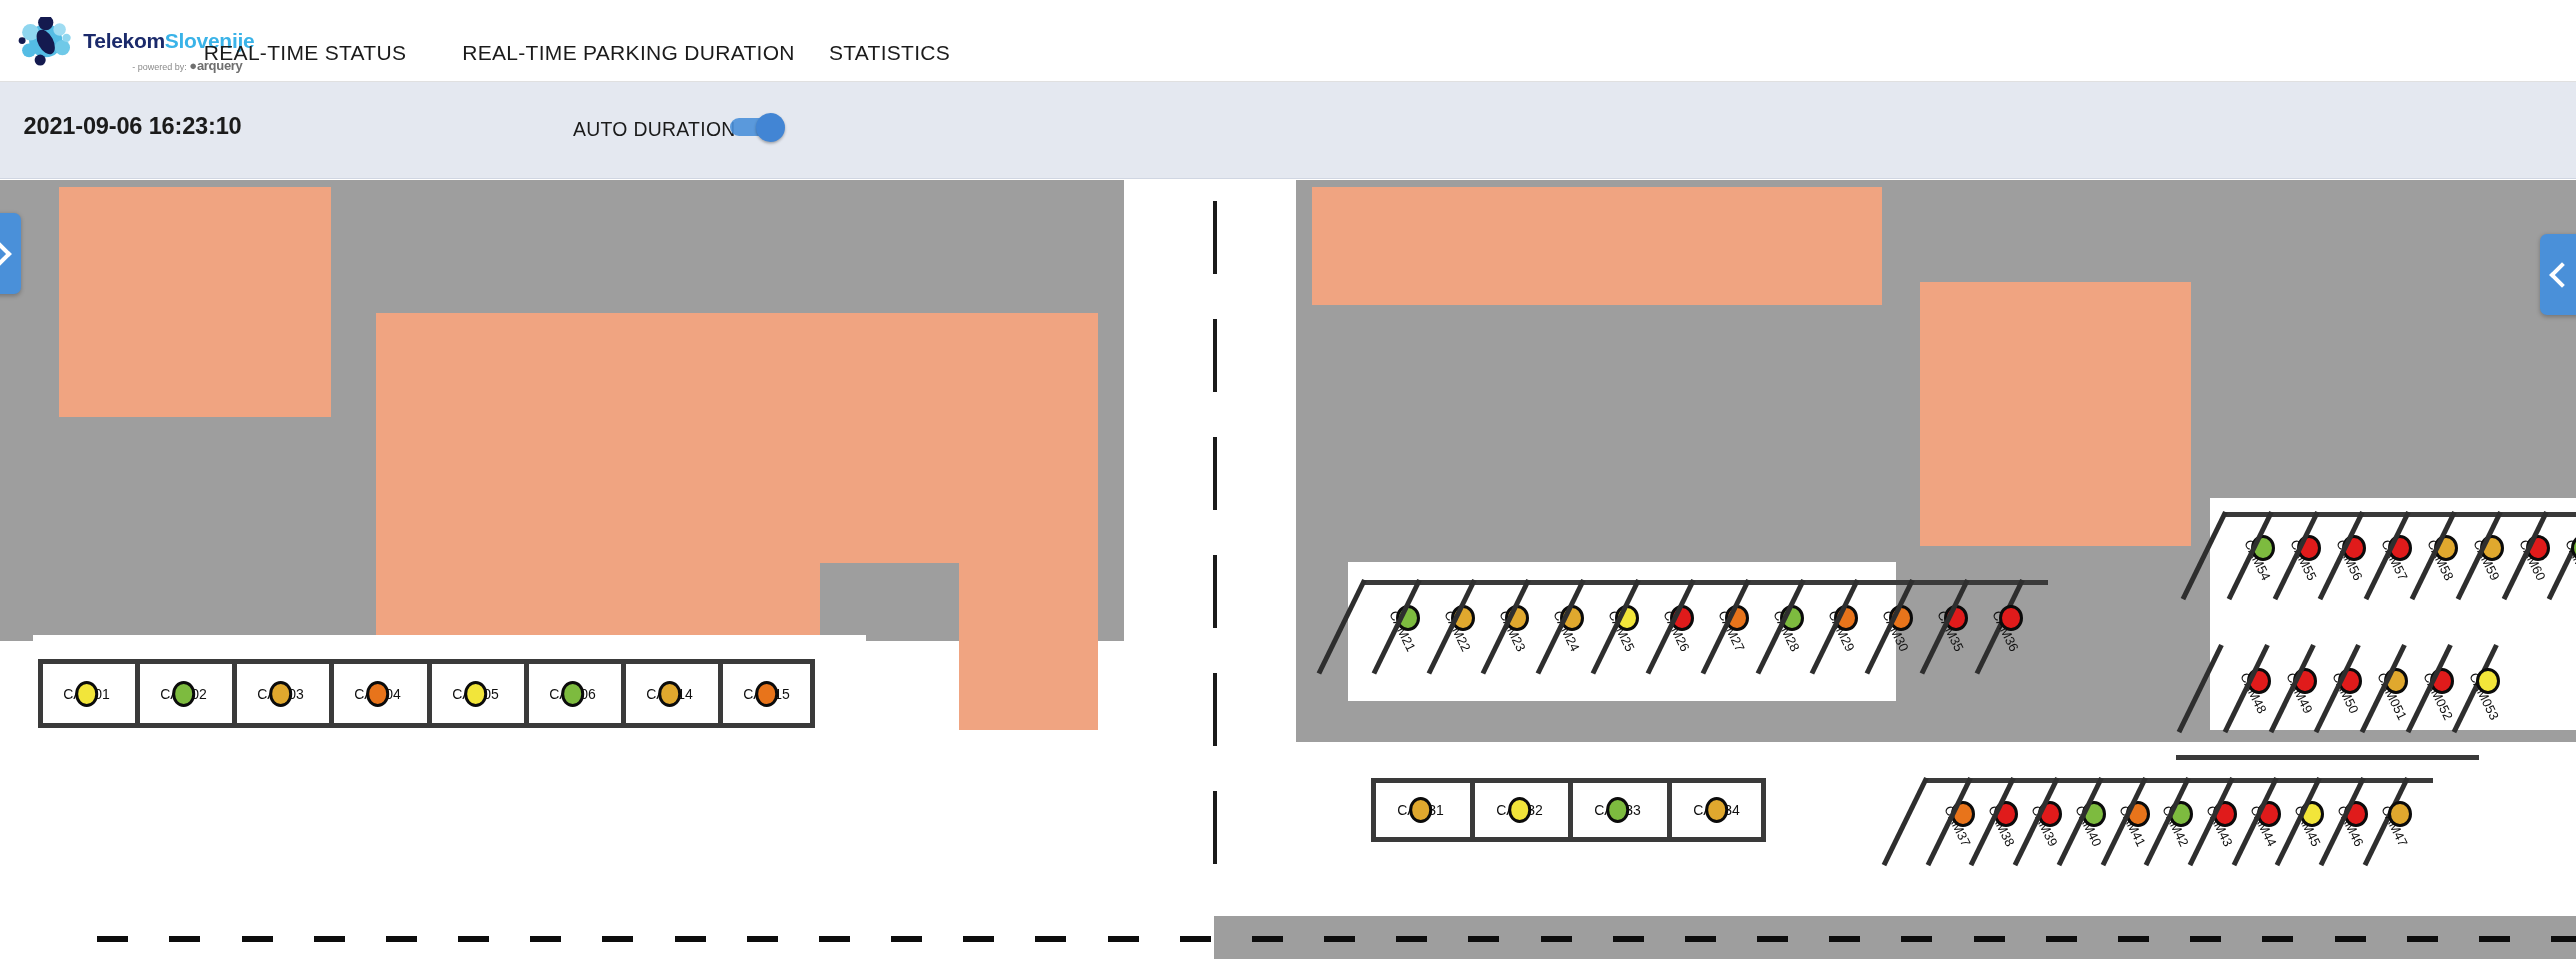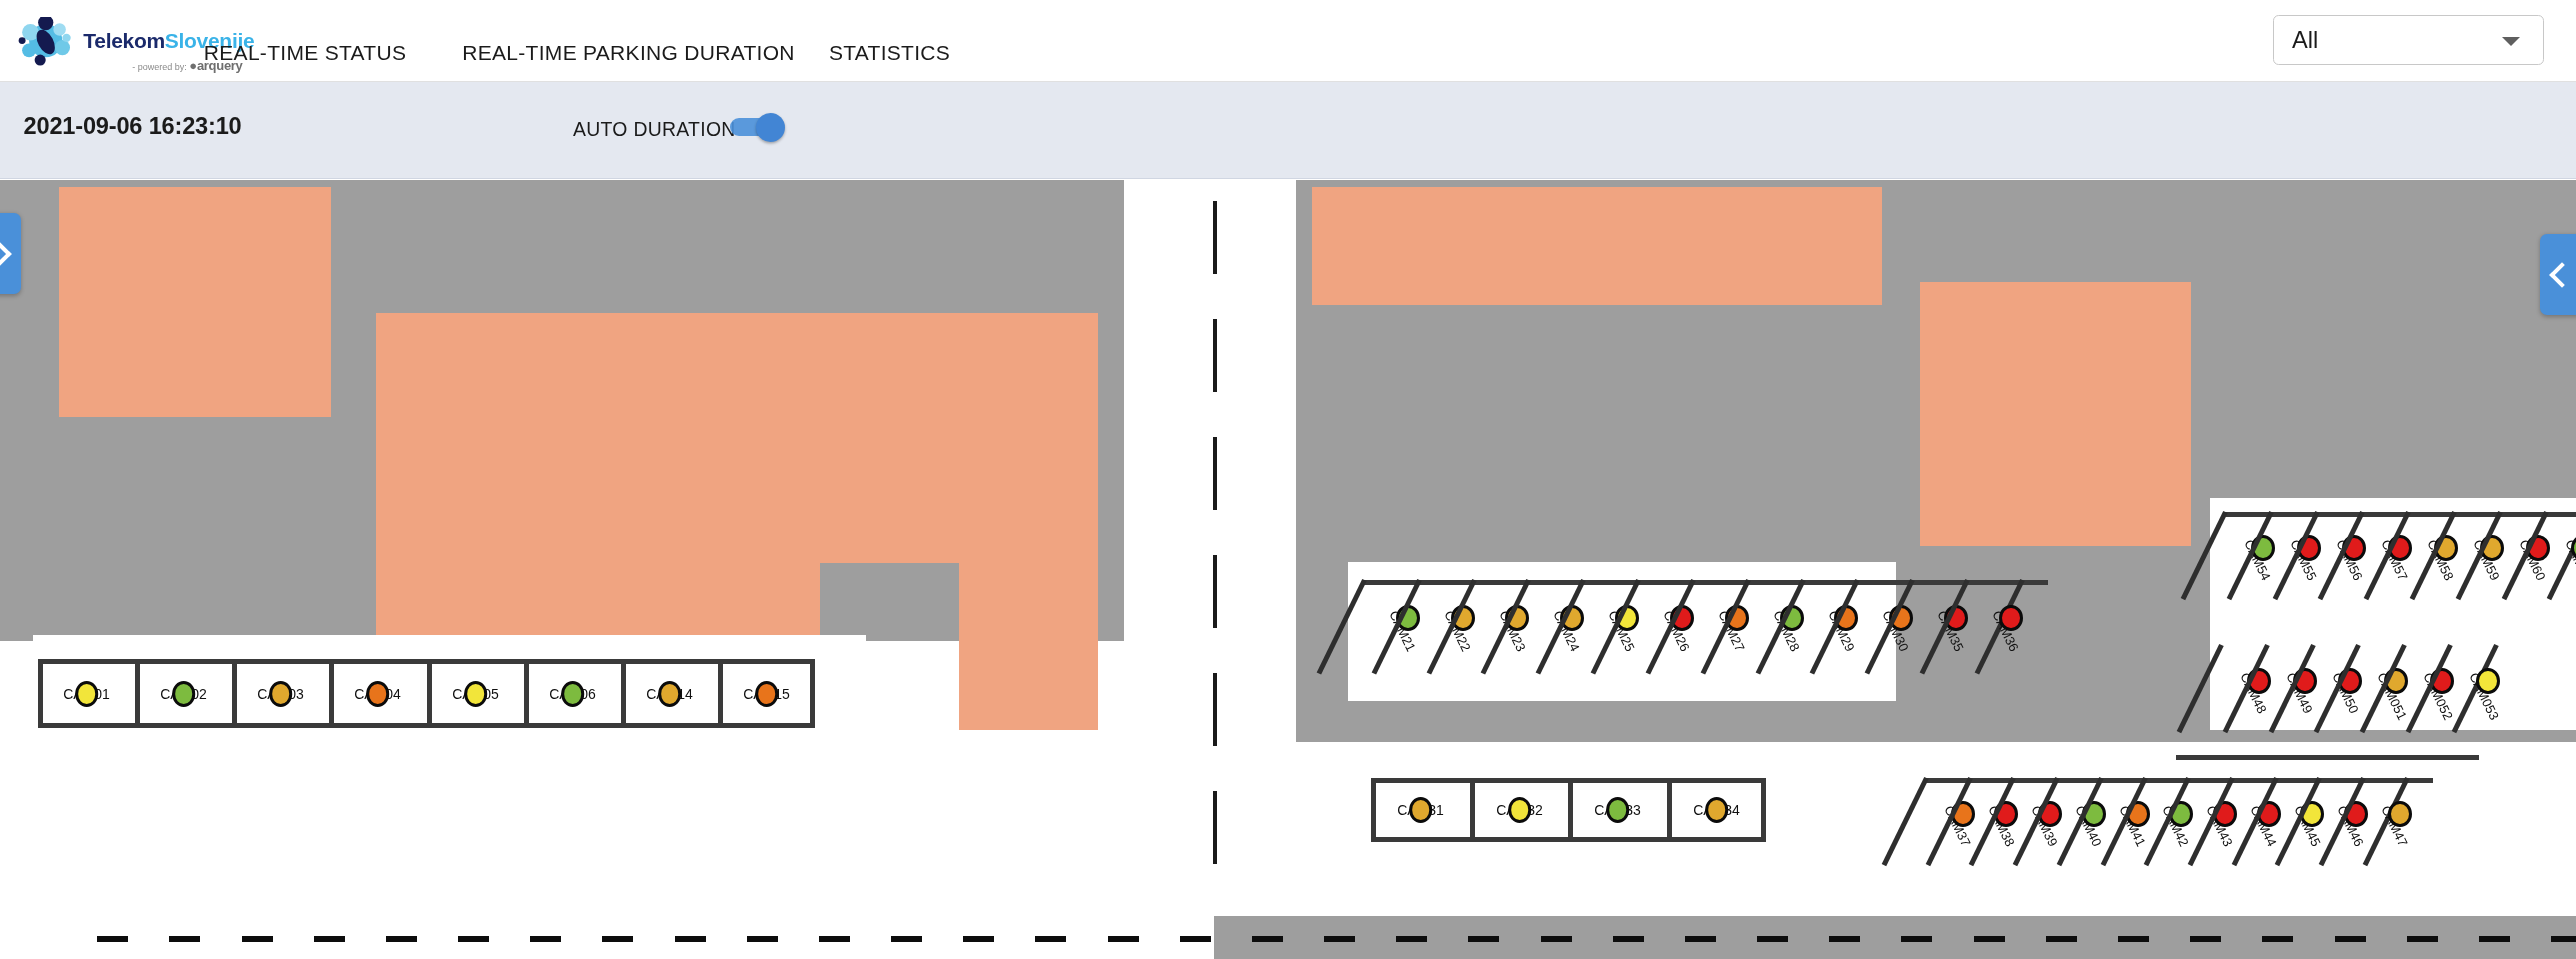--- a/index.html
+++ b/index.html
@@ -157,24 +157,20 @@
       <div class="navtab" style="left: 455px; width: 347px;">
         <span>REAL-TIME PARKING DURATION</span>
         <span class="underline"></span>
       </div>
       <div class="navtab" style="left: 815px; width: 149px;">
         <span>STATISTICS</span>
         <span class="underline"></span>
       </div>
     </div>
 
-  <div id="year-select-wrap">
-    <div id="year-select">All</div>
-    <div id="year-caret"></div>
-  </div>
 </div>
 
 <div id="statusbar">
   <div id="timestamp">2021-09-06 16:23:10</div>
   <div id="autorefresh-label">AUTO DURATION</div>
   <div id="autorefresh-toggle">
     <div class="track"></div>
     <div class="knob"></div>
   </div>
 </div>

